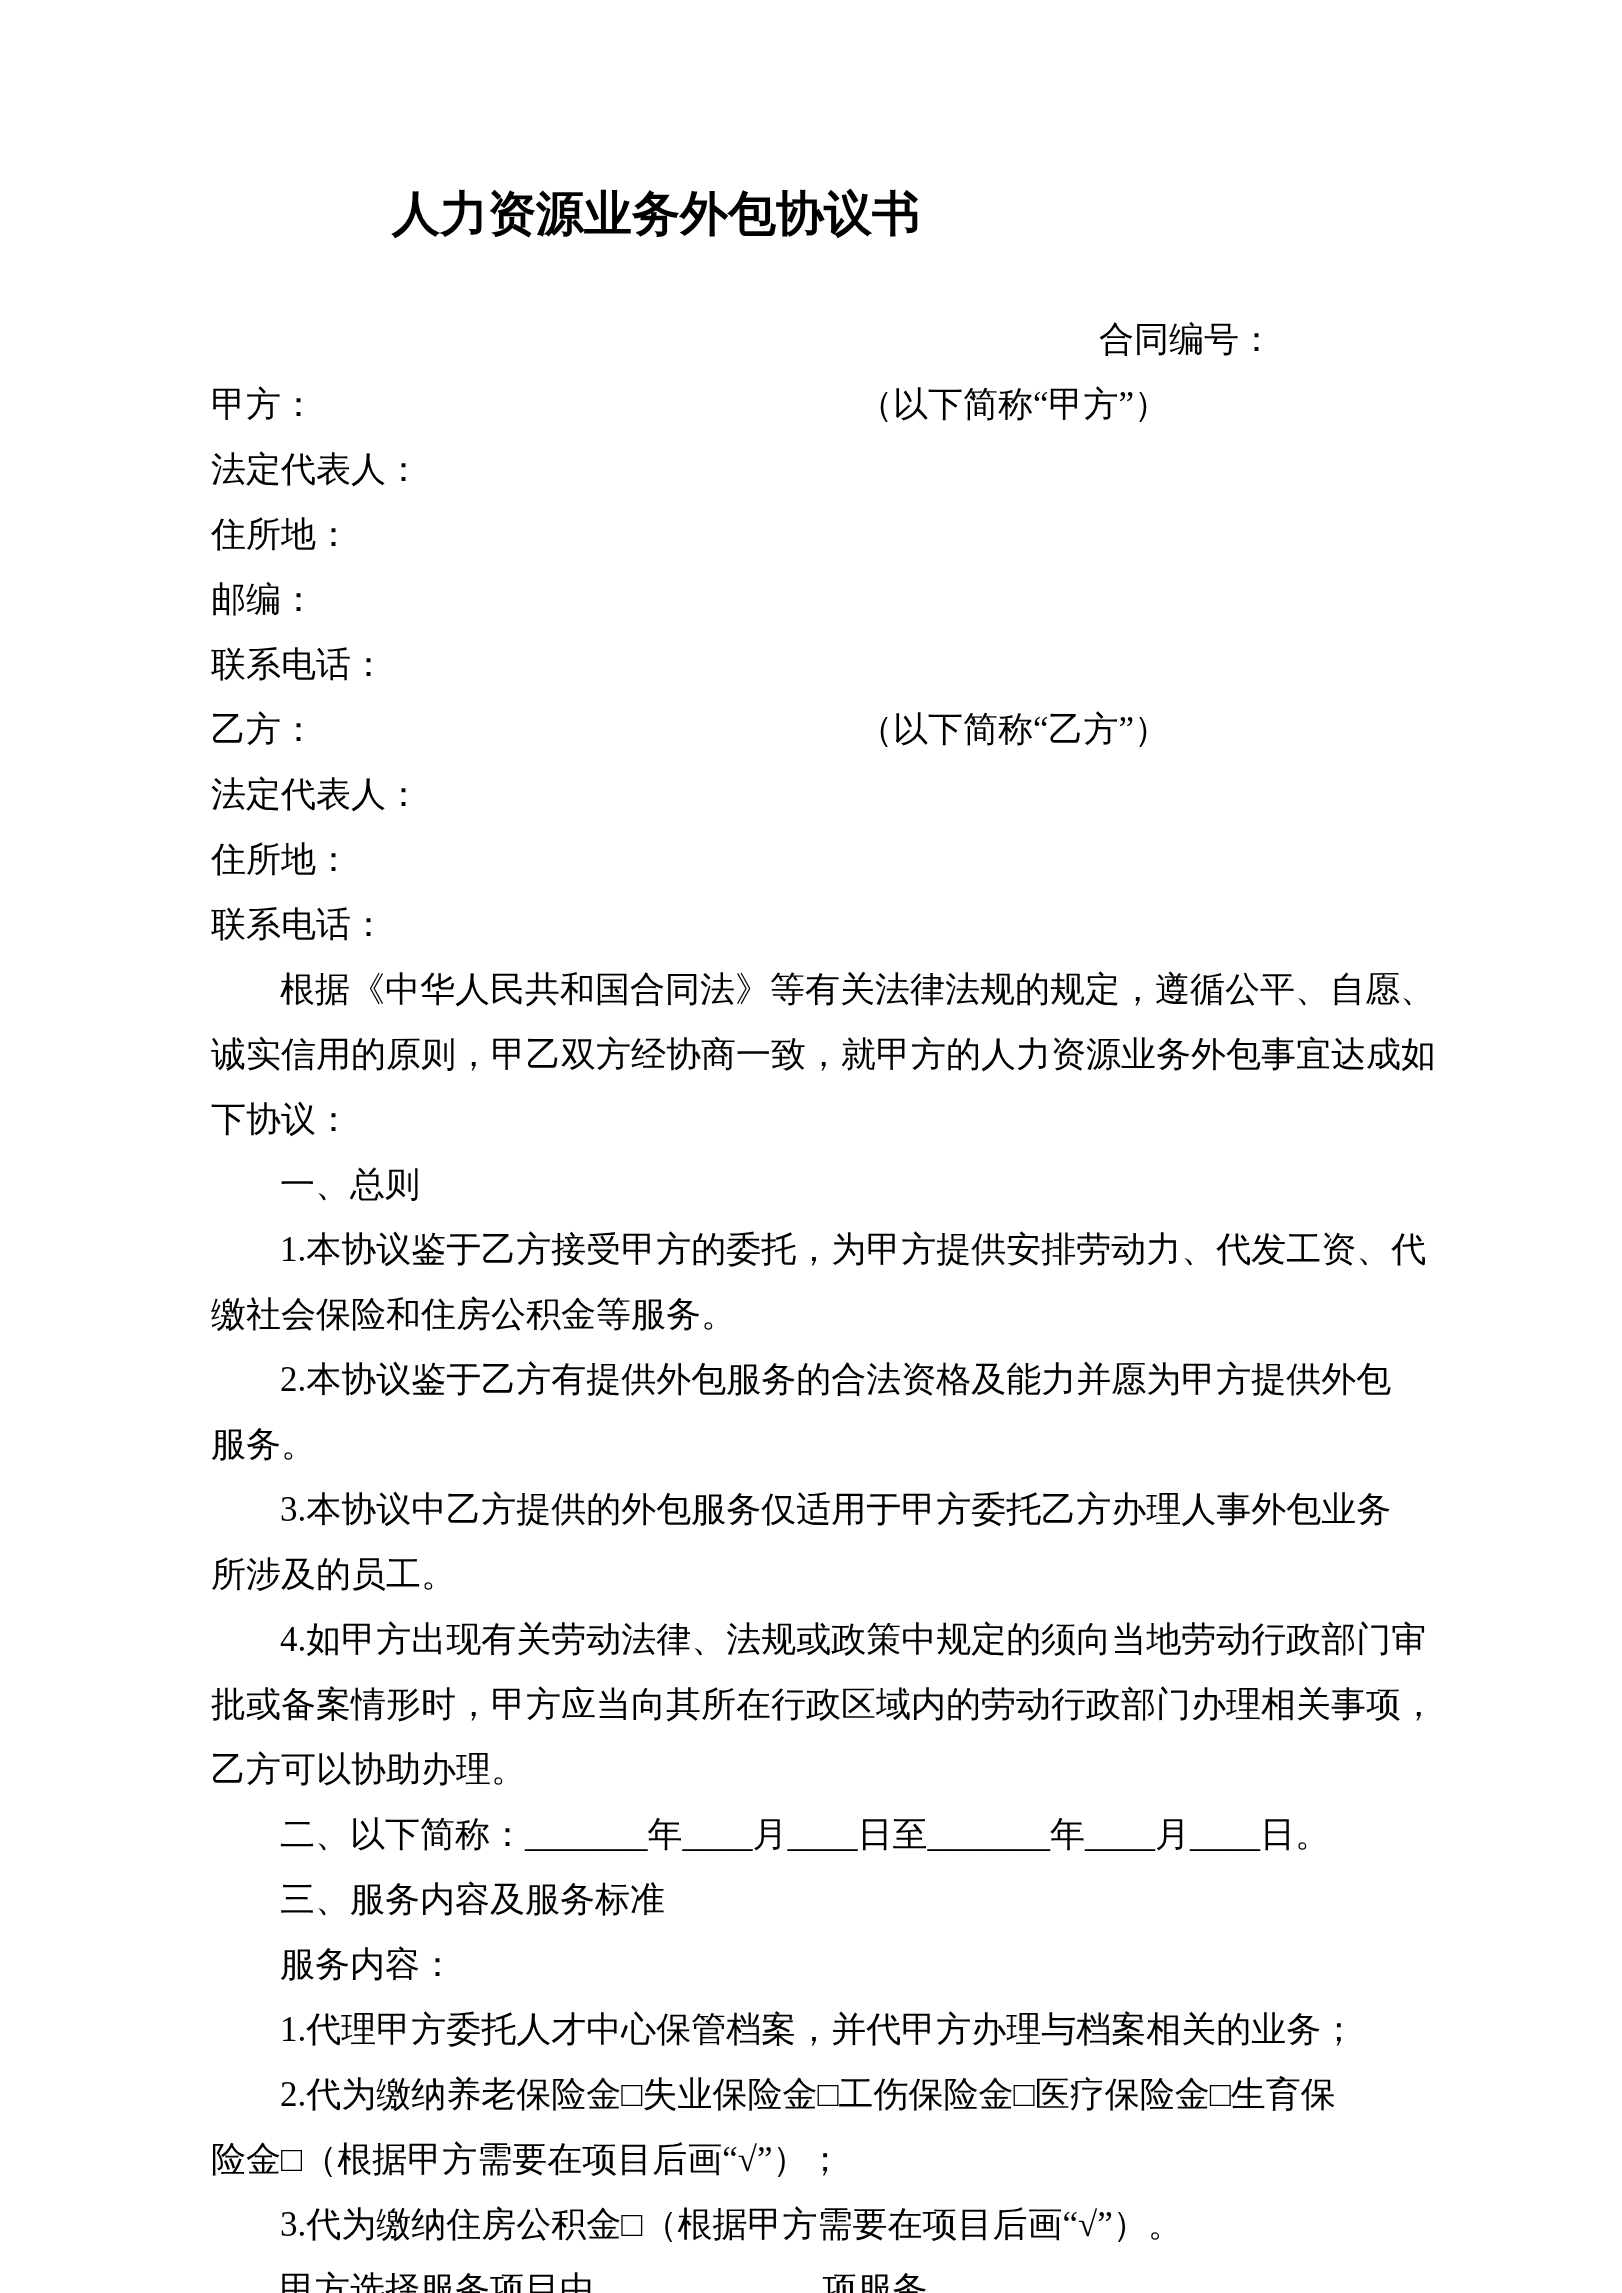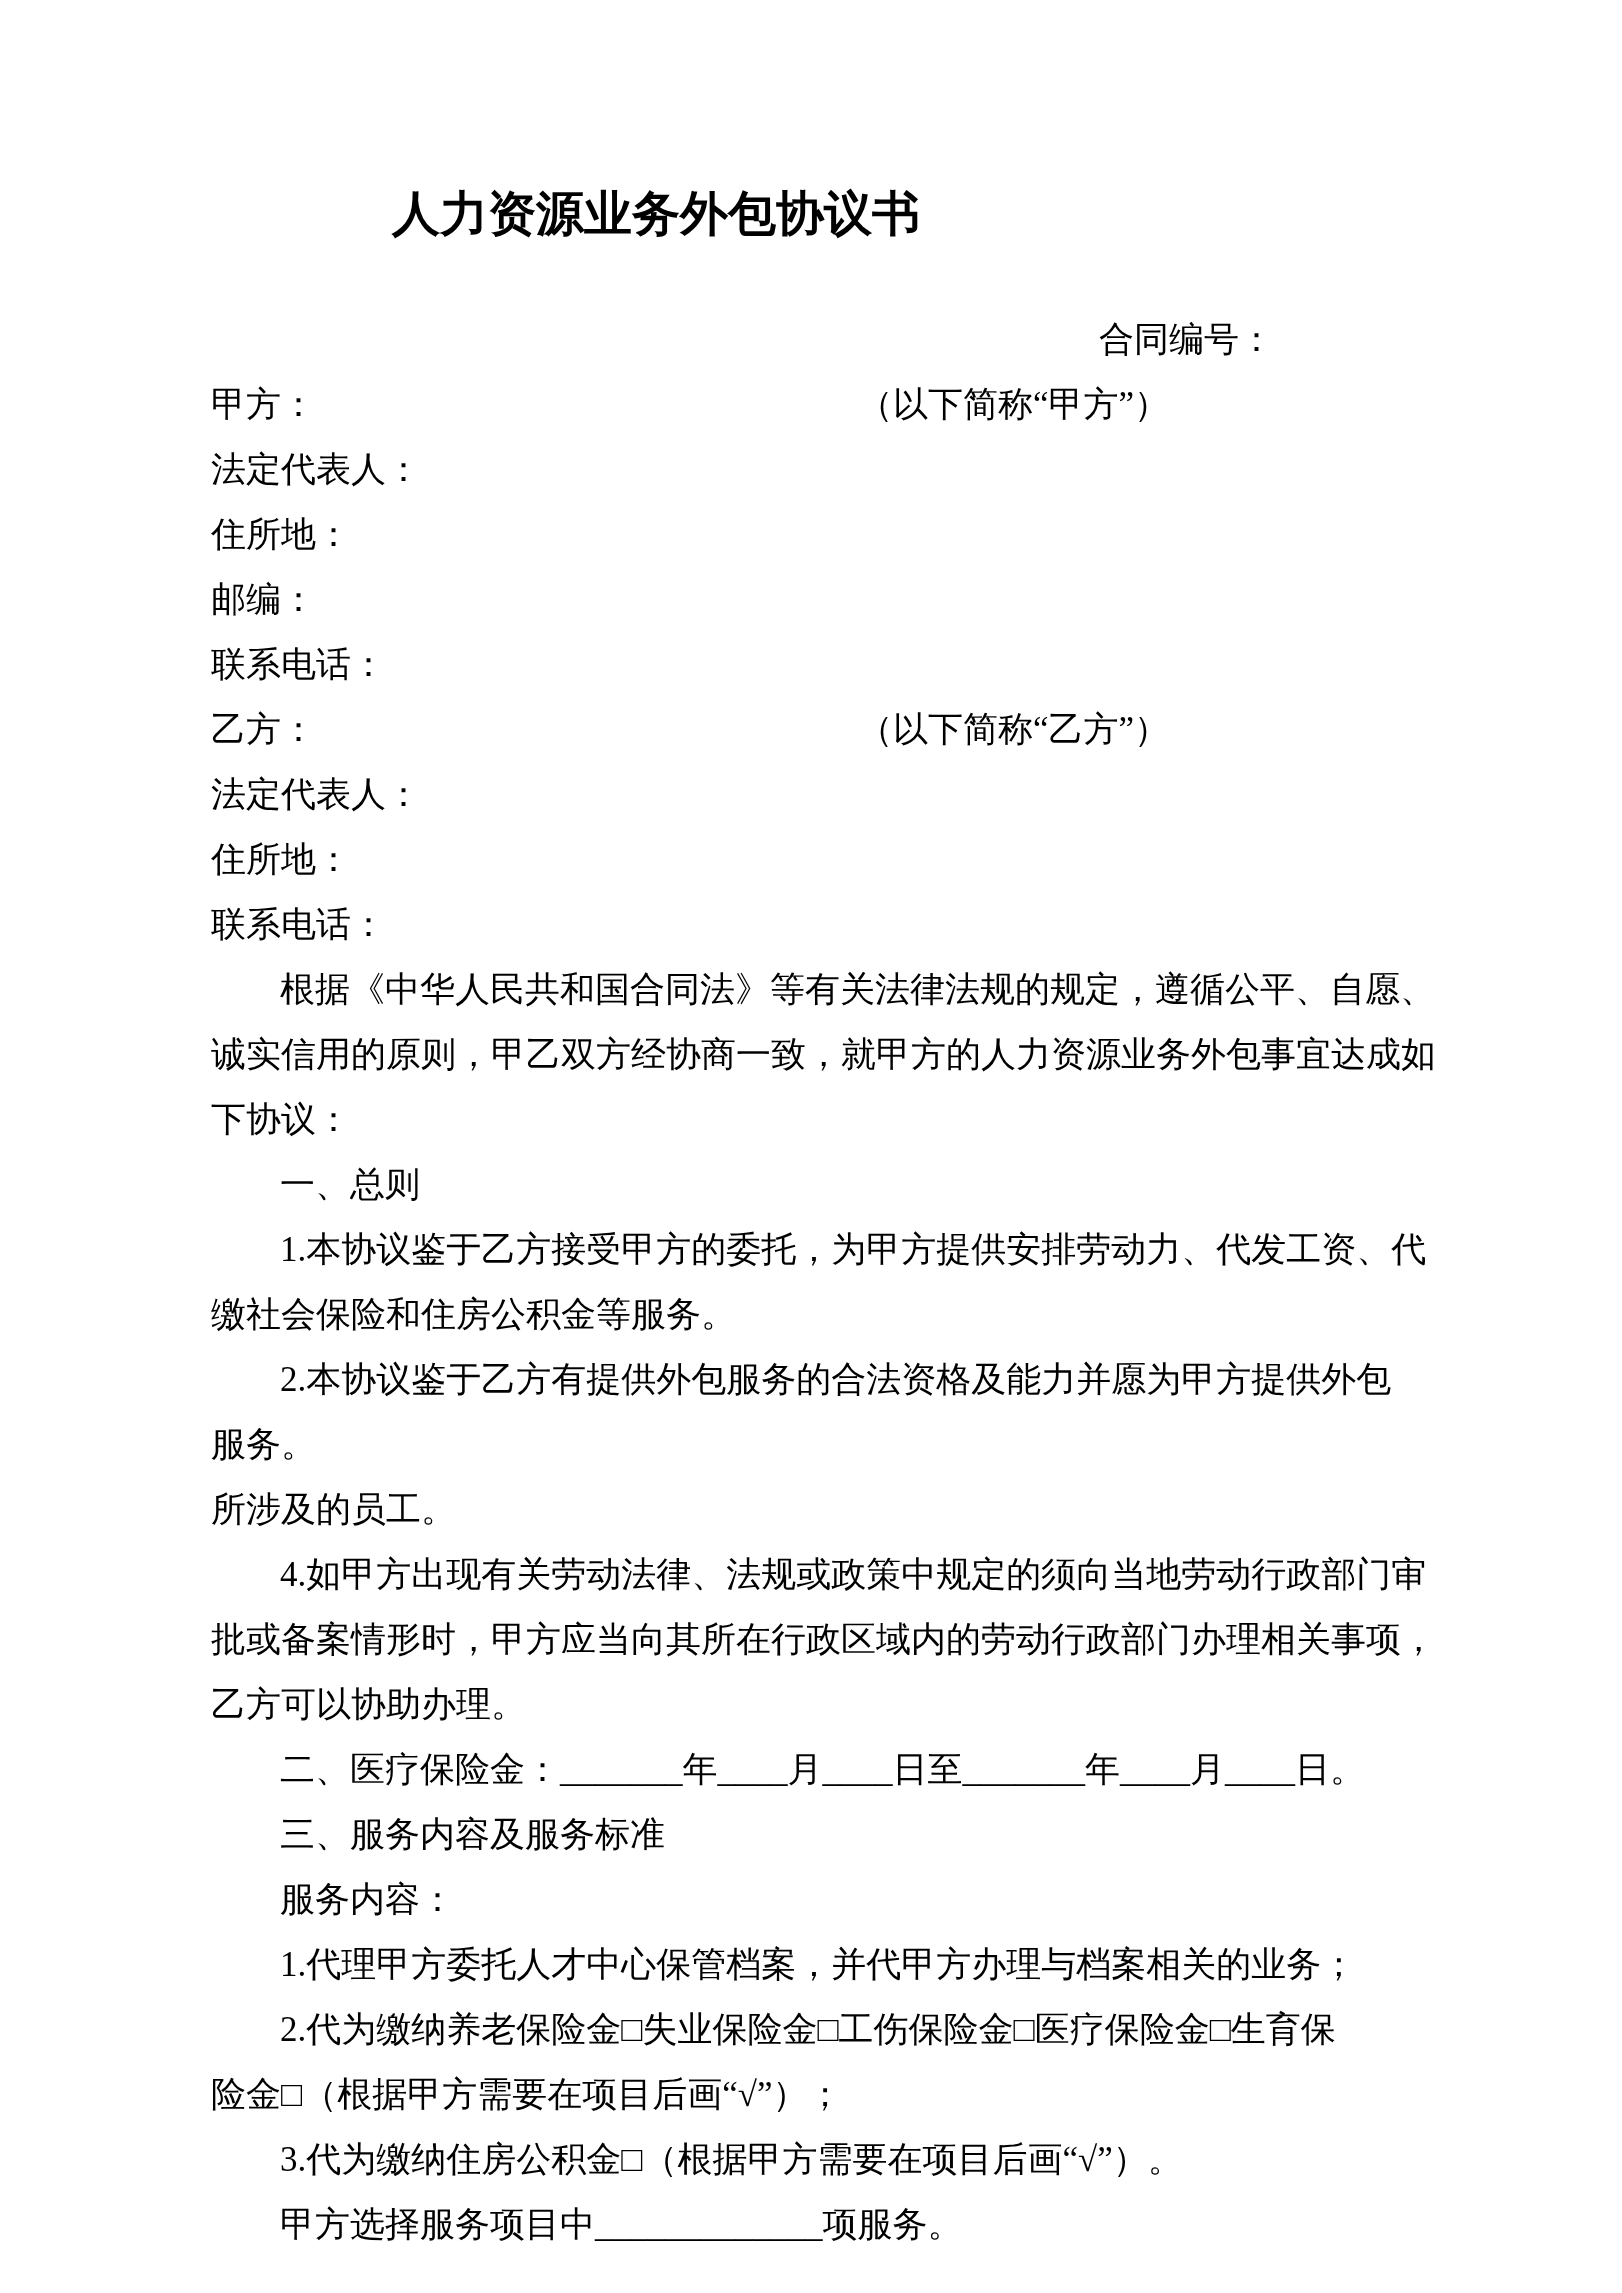--- a/index.html
+++ b/index.html
@@ -73,26 +73,27 @@
 
   <p class="line indent">根据《中华人民共和国合同法》等有关法律法规的规定，遵循公平、自愿、</p>
   <p class="line">诚实信用的原则，甲乙双方经协商一致，就甲方的人力资源业务外包事宜达成如</p>
   <p class="line">下协议：</p>
 
   <p class="line indent bold">一、总则</p>
   <p class="line indent">1.本协议鉴于乙方接受甲方的委托，为甲方提供安排劳动力、代发工资、代</p>
   <p class="line">缴社会保险和住房公积金等服务。</p>
   <p class="line indent">2.本协议鉴于乙方有提供外包服务的合法资格及能力并愿为甲方提供外包</p>
   <p class="line">服务。</p>
+  <p class="line indent">3.本协议中乙方提供的外包服务仅适用于甲方委托乙方办理人事外包业务</p>
   <p class="line">所涉及的员工。</p>
   <p class="line indent">4.如甲方出现有关劳动法律、法规或政策中规定的须向当地劳动行政部门审</p>
   <p class="line">批或备案情形时，甲方应当向其所在行政区域内的劳动行政部门办理相关事项，</p>
   <p class="line">乙方可以协助办理。</p>
 
-  <p class="line indent"><span class="bold">二、医疗保险金：</span><span>_______年____月____日至_______年____月____日。</span></p>
+  <p class="line indent"><span class="bold">二、以下简称：</span><span>_______年____月____日至_______年____月____日。</span></p>
 
   <p class="line indent bold">三、服务内容及服务标准</p>
   <p class="line indent">服务内容：</p>
   <p class="line indent">1.代理甲方委托人才中心保管档案，并代甲方办理与档案相关的业务；</p>
   <p class="line indent">2.代为缴纳养老保险金□失业保险金□工伤保险金□医疗保险金□生育保</p>
   <p class="line">险金□（根据甲方需要在项目后画“√”）；</p>
   <p class="line indent">3.代为缴纳住房公积金□（根据甲方需要在项目后画“√”）。</p>
   <p class="line indent">甲方选择服务项目中_____________项服务。</p>
 
 </div>

